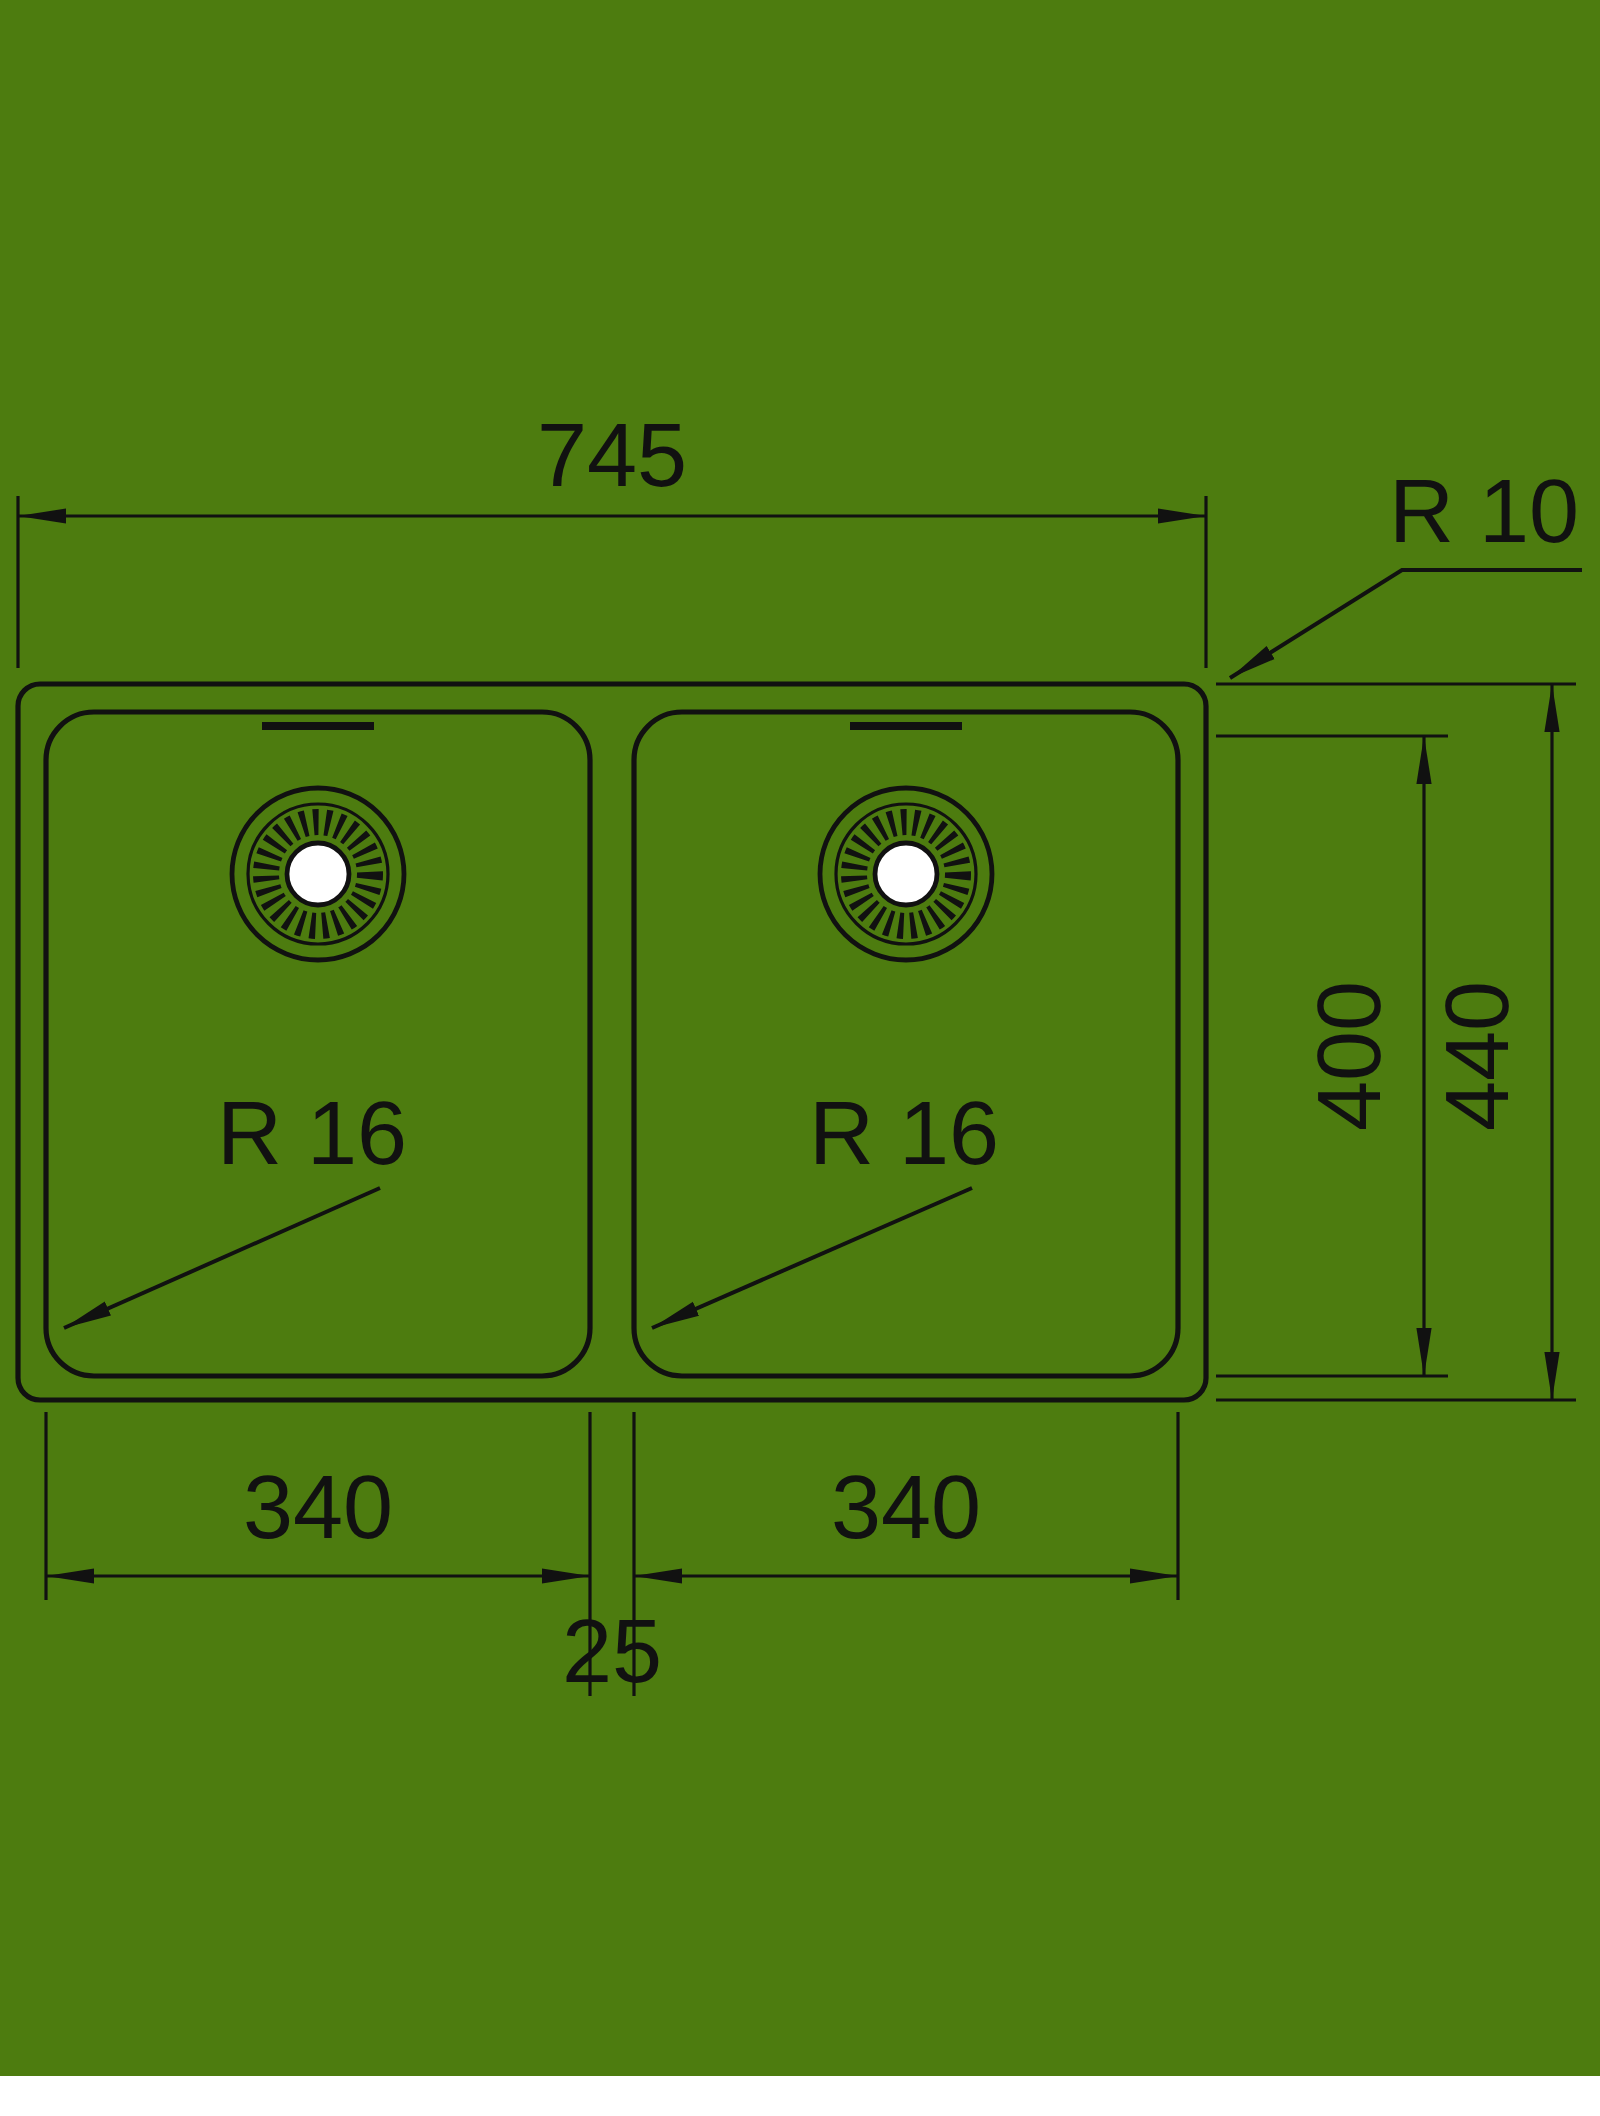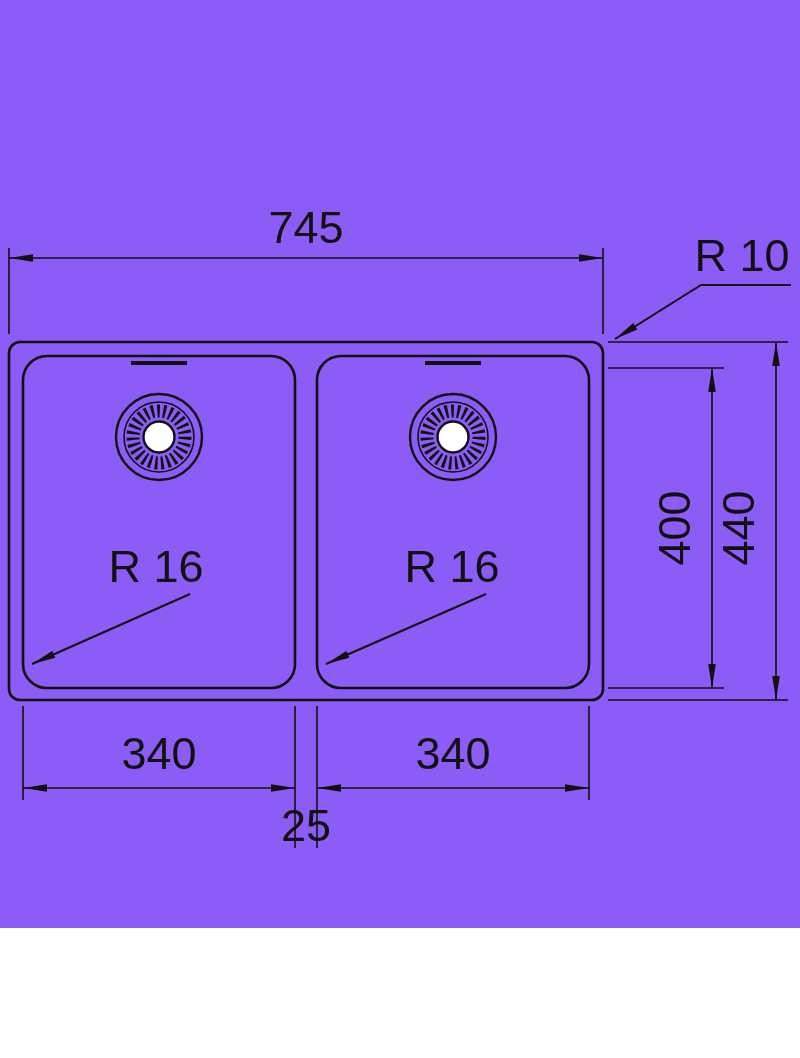--- a/index.html
+++ b/index.html
@@ -1,16 +1,16 @@
 <!DOCTYPE html>
 <html><head>
 <meta charset="utf-8">
 <style>
   html,body{margin:0;padding:0;background:#ffffff;}
-  .stage{position:relative;width:800px;height:928px;background:#8b5cf6;overflow:hidden;}
+  .stage{position:relative;width:800px;height:1038px;background:#4d7c0f;overflow:hidden;}
   svg{display:block;}
   text{
     font-family:"Liberation Sans", sans-serif;
     font-size:45px;
     fill:#111111;
   }
   .objline{stroke:#111111;fill:none;stroke-width:2.6;}
   .thinline{stroke:#111111;fill:none;stroke-width:1.6;}
   .dimline{stroke:#111111;fill:none;stroke-width:1.6;}
   .leader{stroke:#111111;fill:none;stroke-width:2;}

